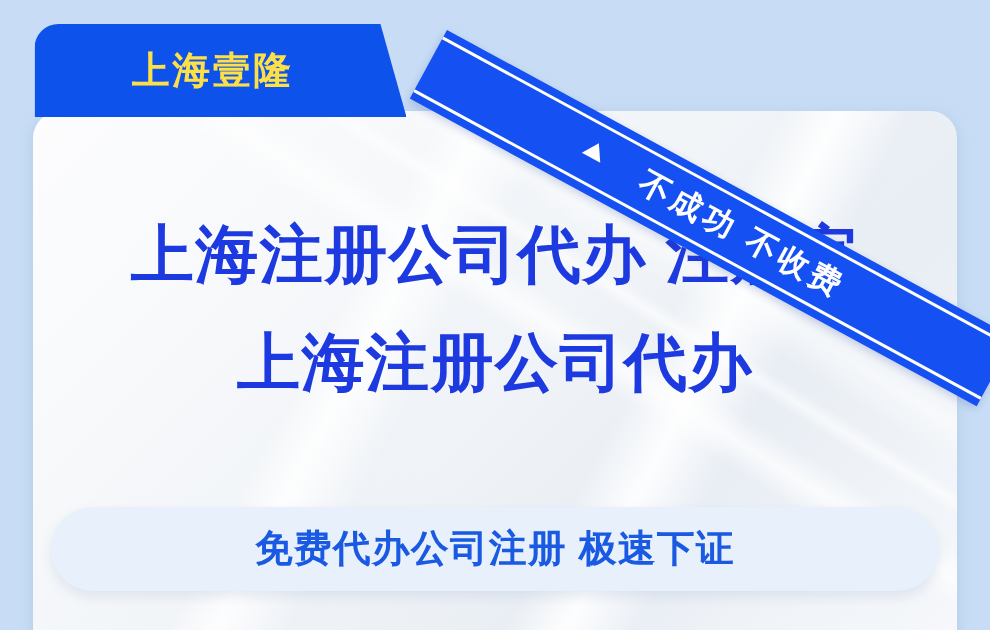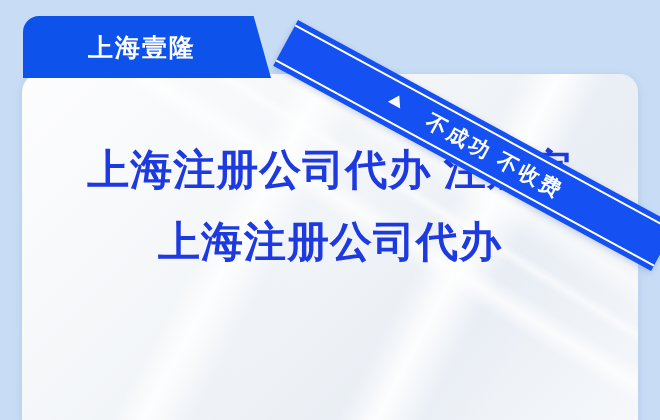--- a/index.html
+++ b/index.html
@@ -39,21 +39,21 @@
     position: absolute;
     left: 0;
     top: 0;
     width: 232px;
     height: 62px;
     display: flex;
     align-items: center;
     justify-content: center;
   }
   .brand-tab-label {
-    color: #ffffff;
+    color: #fde047;
     font-size: 25px;
     font-weight: bold;
     letter-spacing: 2px;
     line-height: 1;
     padding-left: 6px;
   }
 
   
   .card {
     position: absolute;
@@ -192,20 +192,23 @@
     <div class="card-streak streak-a"></div>
     <div class="card-streak streak-b"></div>
     <div class="card-streak streak-c"></div>
     <div class="card-streak streak-d"></div>
 
     <div class="headline">
       <div class="headline-line">上海注册公司代办 注册完</div>
       <div class="headline-line">上海注册公司代办</div>
     </div>
 
+    <div class="cta-bar">
+      <span class="cta-label">免费代办公司注册 极速下证</span>
+    </div>
   </div>
 
   <div class="brand-tab">
     <div class="brand-tab-inner">
       <span class="brand-tab-label">上海壹隆</span>
     </div>
   </div>
 
   <div class="ribbon">
     <div class="ribbon-rule ribbon-rule-top"></div>

